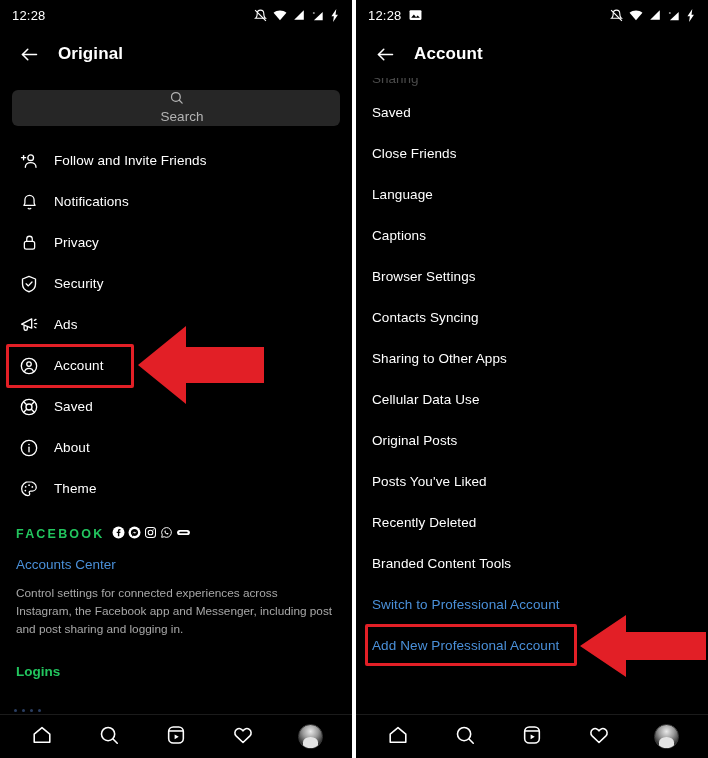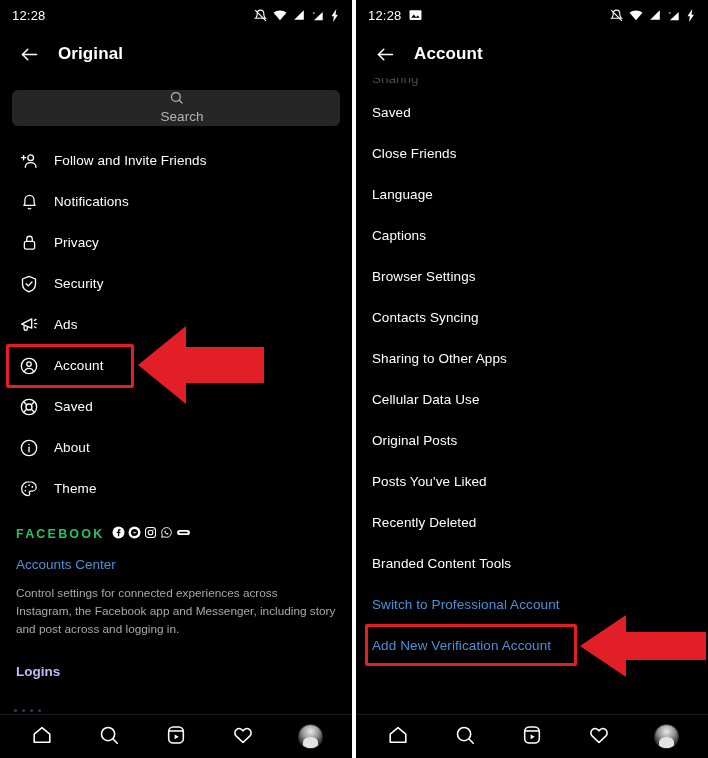--- a/index.html
+++ b/index.html
@@ -131,21 +131,21 @@
     margin-top: 14px;
   }
   .fb-desc {
     color: #a8a8a8;
     font-size: 11.8px;
     line-height: 18px;
     margin-top: 12px;
     max-width: 320px;
   }
   .fb-logins {
-    color: #c4b5fd;
+    color: #22c55e;
     font-size: 13.5px;
     font-weight: bold;
     margin-top: 26px;
   }
 
   
   .right-scroll { position: relative; }
   .right-clip-row {
     height: 14px;
     overflow: hidden;
@@ -428,21 +428,21 @@
           </span>
           <span>
             <svg width="15" height="13" viewBox="0 0 28 24">
                 <rect x="2" y="7.2" width="24" height="9.6" rx="4.8" fill="#fff"></rect>
                 <rect x="6.2" y="10.4" width="15.6" height="3.2" rx="1.6" fill="#000"></rect>
               </svg>
           </span>
         </span>
       </div>
       <div class="fb-link">Accounts Center</div>
-      <div class="fb-desc">Control settings for connected experiences across Instagram, the Facebook app and Messenger, including story and post across and logging in.</div>
+      <div class="fb-desc">Control settings for connected experiences across Instagram, the Facebook app and Messenger, including post and post sharing and logging in.</div>
       <div class="fb-logins">Logins</div>
     </div>
 
     <div class="drag-dots">
         <i></i>
         <i></i>
         <i></i>
         <i></i>
       </div>
 
@@ -584,21 +584,21 @@
       <div class="right-row">
         <span class="lbl">Recently Deleted</span>
         </div>
       <div class="right-row">
         <span class="lbl">Branded Content Tools</span>
         </div>
       <div class="right-row link">
         <span class="lbl">Switch to Professional Account</span>
         </div>
       <div class="right-row link">
-        <span class="lbl">Add New Verification Account</span>
+        <span class="lbl">Add New Professional Account</span>
         </div>
     </div>
 
     <div class="bottomnav">
       <div class="navitem">
         <span>
           <svg width="22" height="22" viewBox="0 0 24 24" fill="none" stroke="#fff" stroke-width="1.7" stroke-linejoin="round">
               <path d="M3.5 11 12 4l8.5 7v9h-17z"></path>
             </svg>
         </span>

